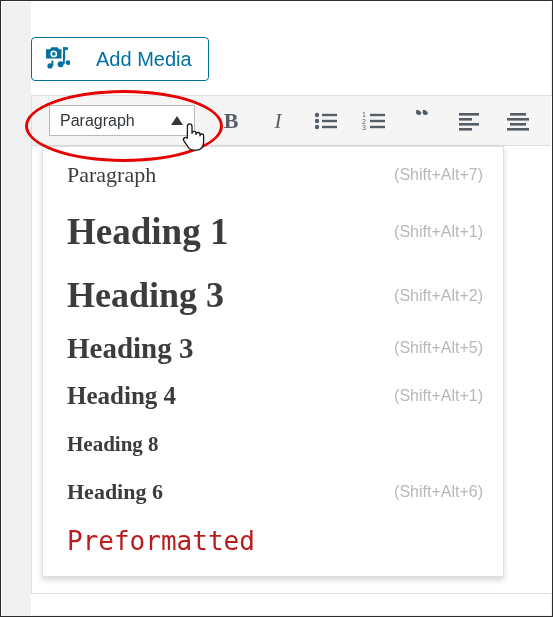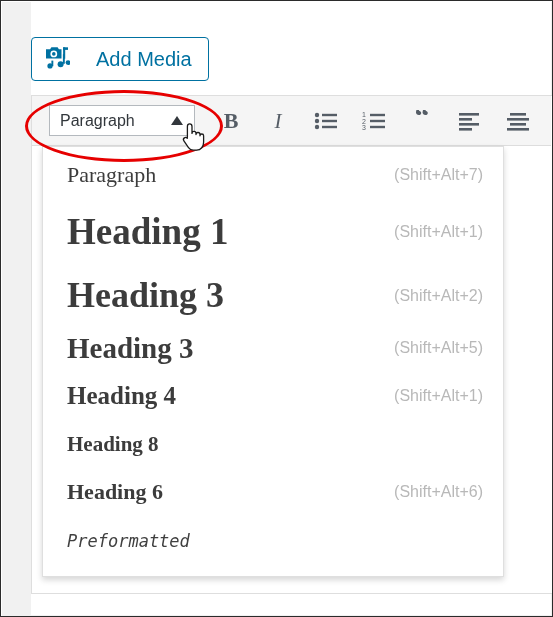--- a/index.html
+++ b/index.html
@@ -187,25 +187,24 @@
   .row-h4   .mi-label { font-size: 25px; font-weight: bold; }
 
   .row-h5       { height: 48px; }
   .row-h5   .mi-label { font-size: 21px; font-weight: bold; }
 
   .row-h6       { height: 48px; }
   .row-h6   .mi-label { font-size: 22px; font-weight: bold; }
 
   .row-pre      { height: 52px; }
   .row-pre  .mi-label {
-    font-size: 17px;
+    font-size: 26px;
     font-weight: normal;
     font-family: "DejaVu Sans Mono", monospace;
-    color: #404040;
-    font-style: italic;
+    color: #b91c1c;
   }
 
   
   #annotation-ellipse {
     position: absolute;
     left: 24px;
     top: 89px;
     width: 198px;
     height: 72px;
     border: 3px solid #e60000;

